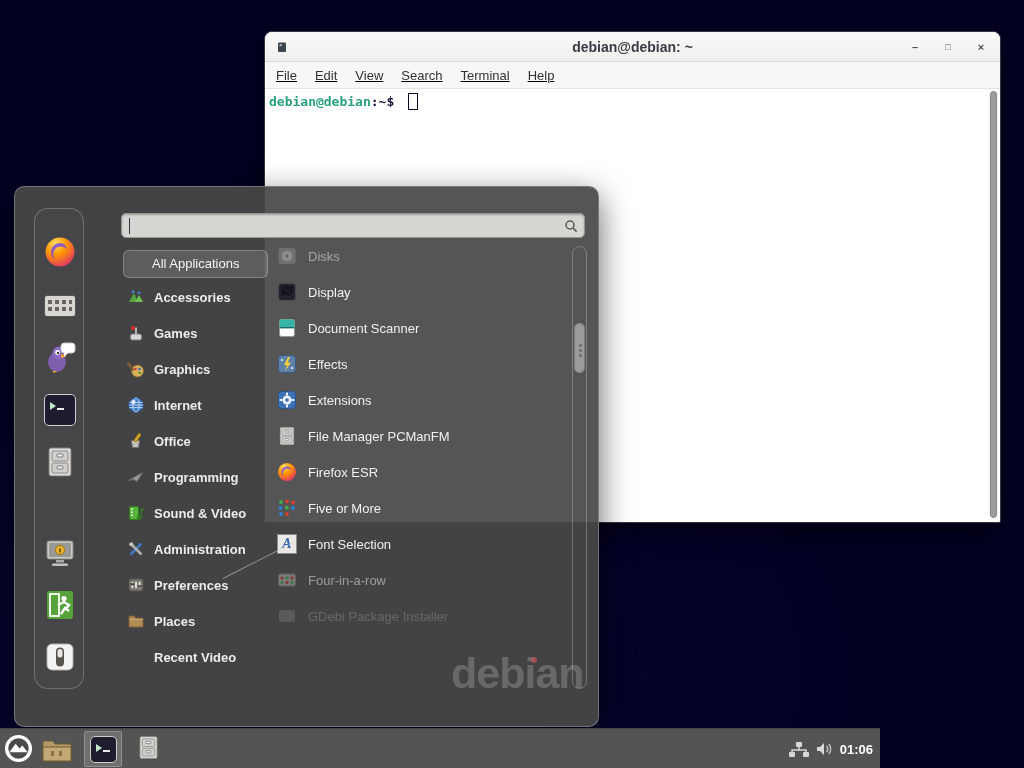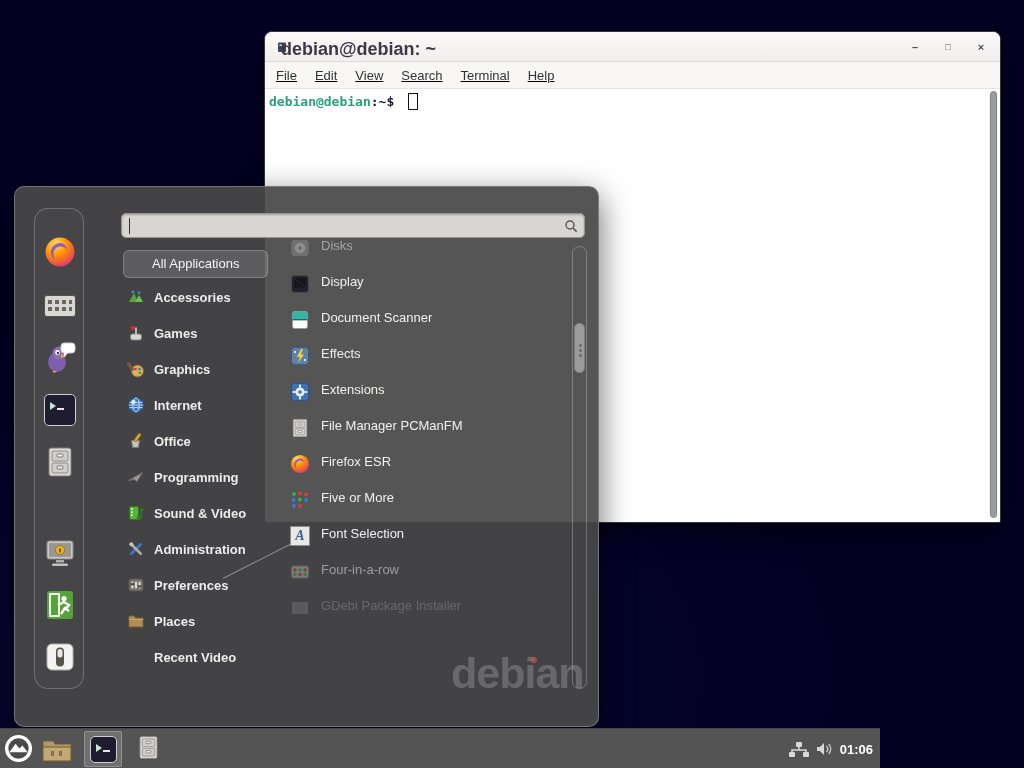--- a/index.html
+++ b/index.html
@@ -14,22 +14,22 @@
   .term {
     position:absolute; left:264px; top:31px; width:737px; height:492px;
     background:#ffffff; border:1px solid #37333f; border-radius:8px 8px 2px 2px;
     box-shadow:0 8px 26px rgba(0,0,0,.55);
   }
   .term-titlebar {
     position:relative; height:30px; background:linear-gradient(#faf9f8,#f1efee);
     border-bottom:1px solid #dcdad7; border-radius:7px 7px 0 0;
   }
   .term-title {
-    position:absolute; left:0; right:0; top:7px; text-align:left;
-    font-size:18px; font-weight:bold; color:#3d3846;margin-left:16px;
+    position:absolute; left:0; right:0; top:7px; text-align:center;
+    font-size:14px; font-weight:bold; color:#3d3846;
   }
   .term-mini-icon { position:absolute; left:12px; top:9px; width:10px; height:12px; }
   .wctl { position:absolute; top:5px; width:22px; height:20px; text-align:center;
           font-size:11px; line-height:20px; color:#44505a; font-weight:bold; cursor:default; }
   .wctl-min { right:74px; } .wctl-max { right:41px; font-size:9px; } .wctl-close { right:8px; }
   .term-menubar {
     display:flex; align-items:center; height:27px; background:#f8f7f6;
     border-bottom:1px solid #e6e4e2; padding-left:2px;text-decoration:underline;
   }
   .mitem { font-size:13px; color:#2e3436; padding:0 9px; }
@@ -70,21 +70,21 @@
               background:rgba(255,255,255,.14); border:1px solid rgba(255,255,255,.22);
               border-radius:6px; font-size:13px; line-height:26px; color:#f4f4f3; cursor:pointer; }
 
   .cats { position:absolute; left:108px; top:92px; width:150px; }
   .cat-row { height:36px; display:flex; align-items:center; cursor:pointer;font-weight:bold; }
   .cic { width:18px; height:18px; margin-left:4px; flex:none; }
   .clabel { margin-left:9px; font-size:13px; color:#ececea; white-space:nowrap; }
   .cat-noicon .clabel { margin-left:31px; }
 
   .apps { position:absolute; left:250px; top:51px; width:306px; }
-  .app-row { height:36px; display:flex; padding-left:25px; cursor:pointer; }
+  .app-row { height:36px; display:flex; align-items:center; padding-left:12px; cursor:pointer; }
   .aic { width:20px; height:20px; flex:none; }
   .alabel { margin-left:11px; font-size:13px; color:#f0f0ee; white-space:nowrap; }
   .dim { opacity:.5; }
   .ghost { opacity:.2; }
 
   .menu-sb-track { position:absolute; left:557px; top:59px; width:15px; height:443px;
                    border:1px solid rgba(210,210,210,.35); border-radius:8px; }
   .menu-sb-thumb { position:absolute; left:559px; top:136px; width:11px; height:50px;
                    background:#9b9b99; border:1px solid #7e7e7c; border-radius:5px; cursor:pointer; }
   .grip { position:absolute; left:4px; top:20px; width:3px; height:3px; background:#6a6a68;

